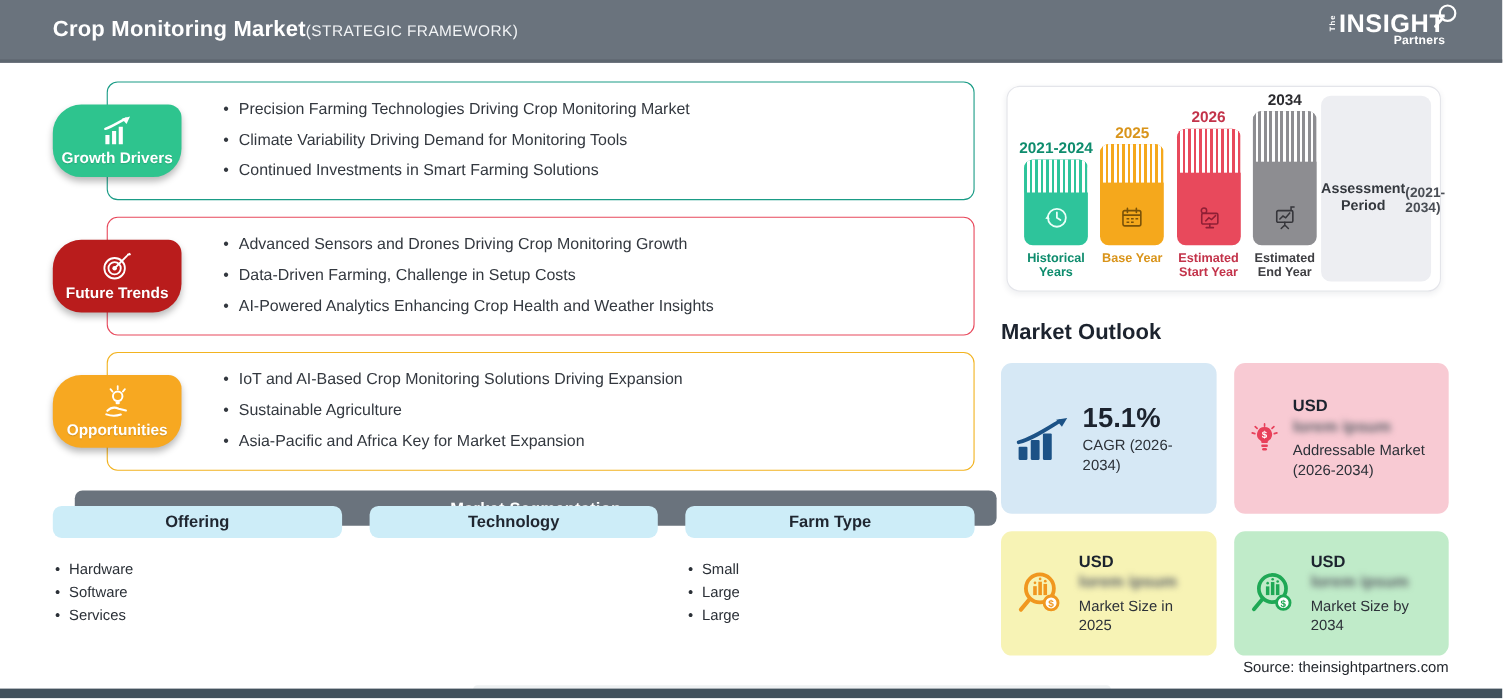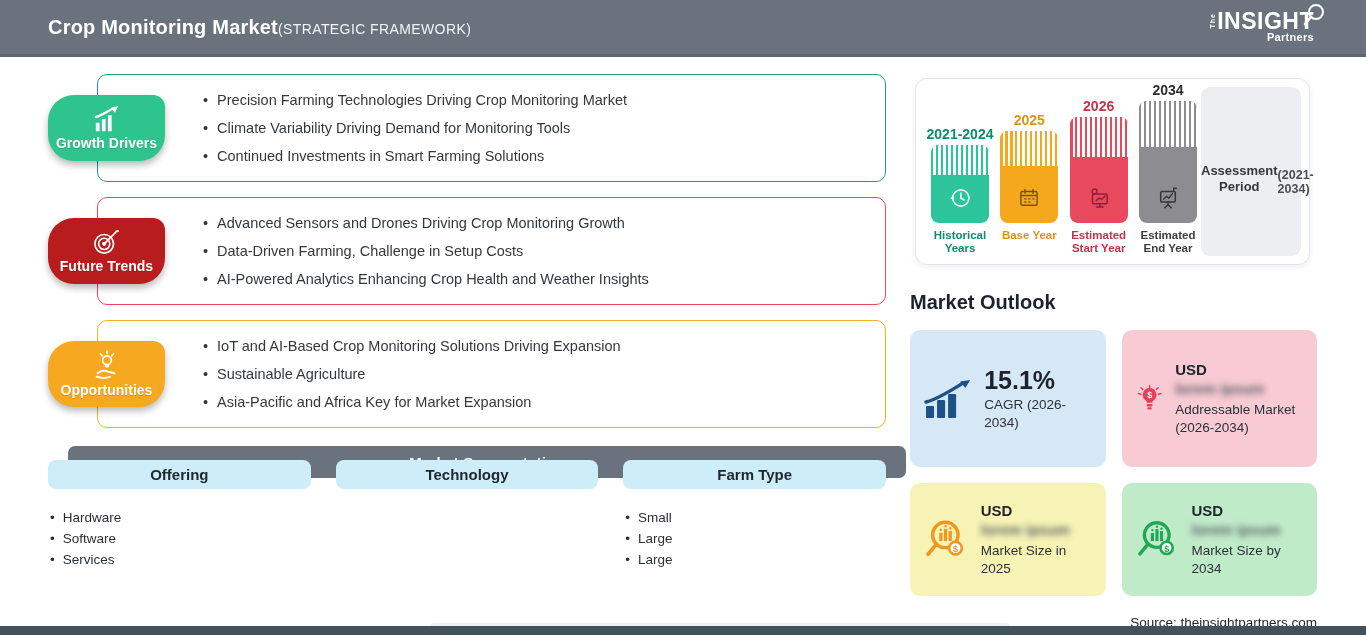--- a/index.html
+++ b/index.html
@@ -97,21 +97,21 @@
   .card-blue  { left:910px; top:330px; width:196px; height:137px; background:#D6E8F5; }
   .card-pink  { left:1122px; top:330px; width:195px; height:137px; background:#F8CAD3; }
   .card-yellow{ left:910px; top:483px; width:196px; height:113px; background:#F7F3B5; }
   .card-green { left:1122px; top:483px; width:195px; height:113px; background:#C0EBC9; }
   .card-big-value { font-size:25px; font-weight:700; color:#1c232e; line-height:28px; }
   .card-label { font-size:13.5px; color:#2c3138; line-height:18px; margin-top:2px; }
   .card-usd { font-size:15px; font-weight:800; color:#1c232e; }
   .blurred { font-size:15px; font-weight:800; color:#5c6168; filter:blur(3px); margin:2px 0; }
   .card-text { display:flex; flex-direction:column; justify-content:center; }
 
-  .source { position:absolute; top:615px; right:49px; font-size:13.5px; color:#23272d; }
+  .source { position:absolute; top:599px; right:49px; font-size:13.5px; color:#23272d; }
 
   
   .bottom-sliver { position:absolute; left:430px; bottom:5px; width:580px; height:7px;
     background:#eef1f2; border-radius:4px 4px 0 0; }
   .bottom-bar { position:absolute; left:0; right:0; bottom:0; height:9px; background:#42515C; }
 </style>
 </head>
 <body>
 
 <div class="page">

